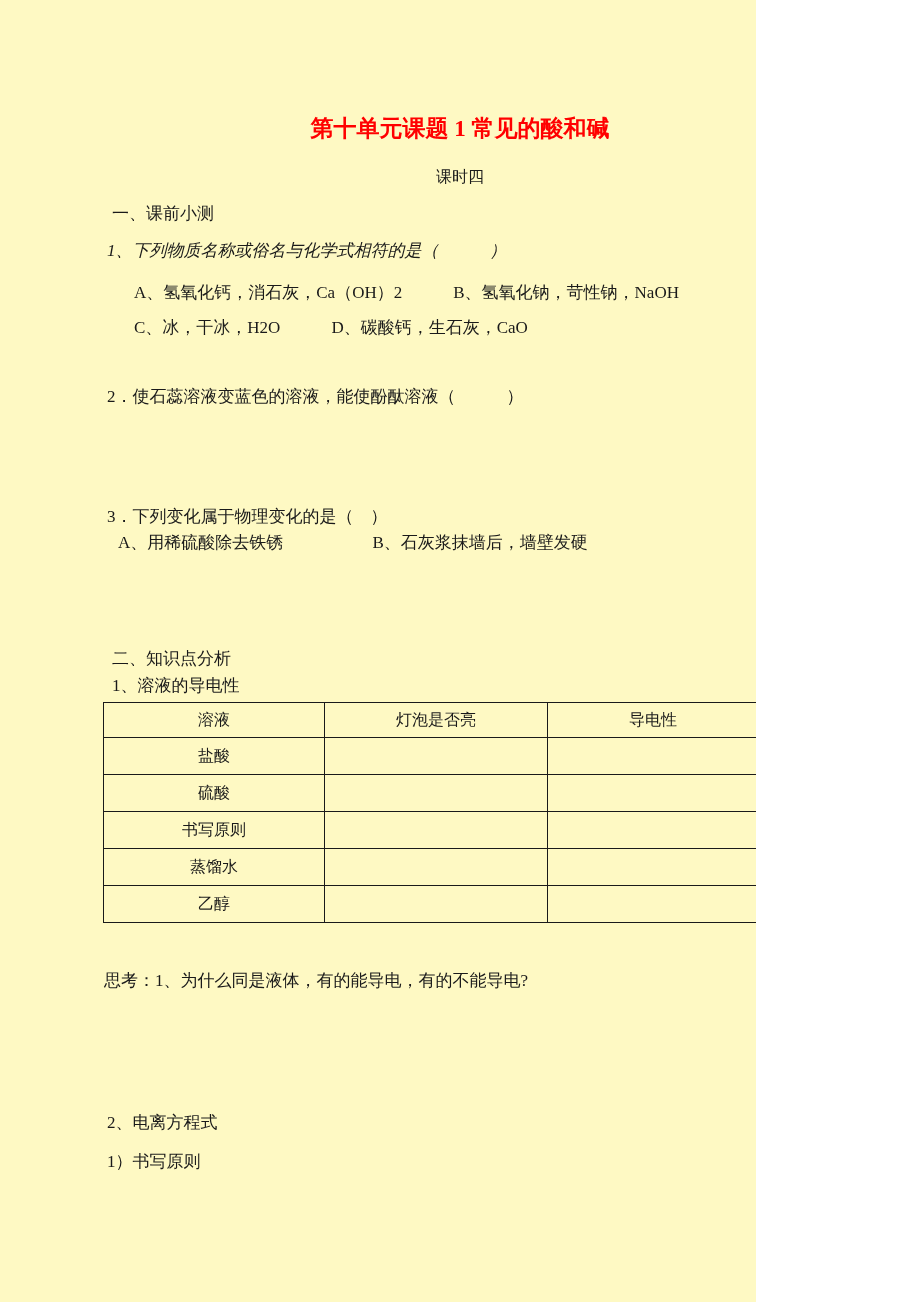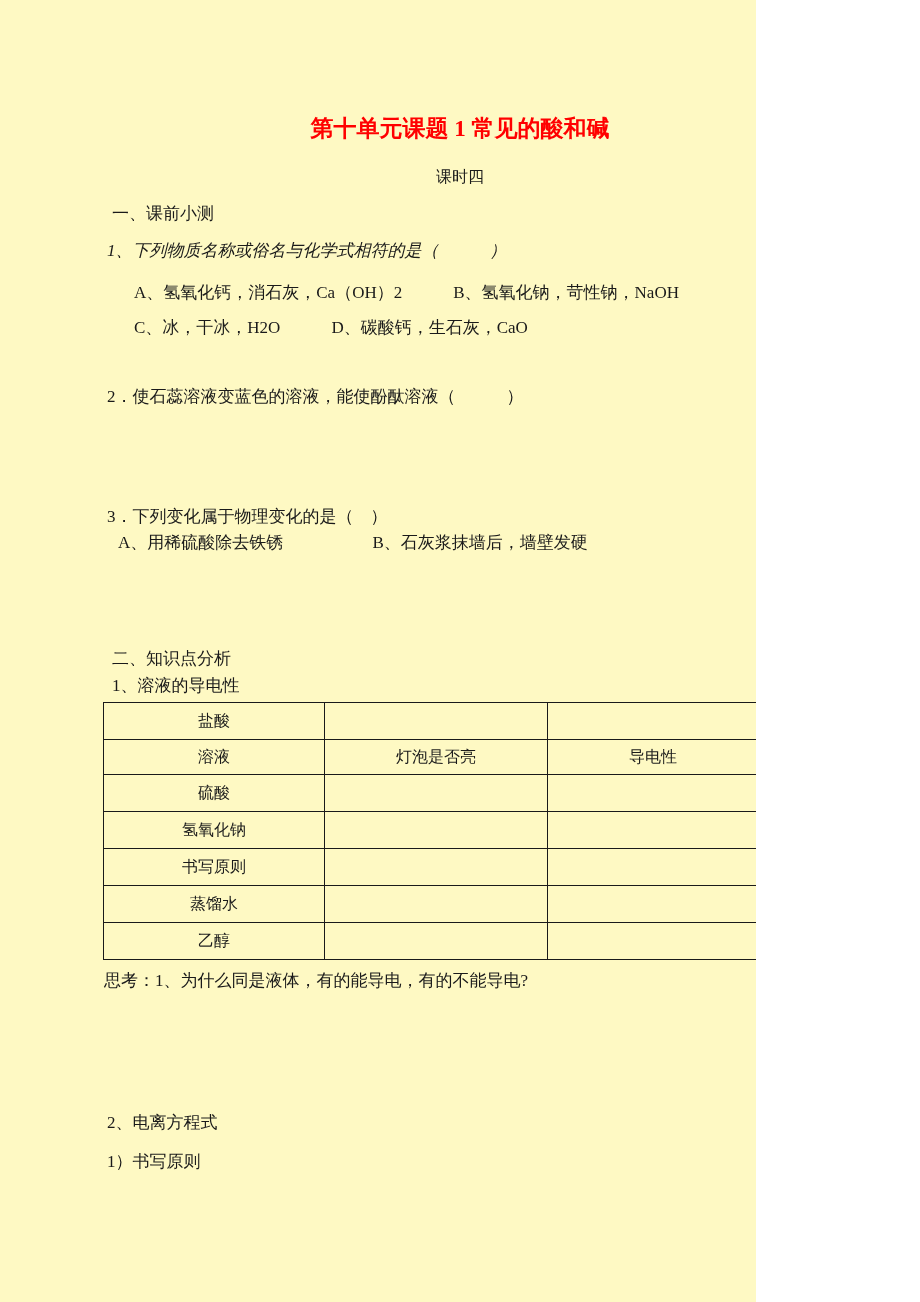--- a/index.html
+++ b/index.html
@@ -90,36 +90,31 @@
   <div class="line" style="top:676px; left:112px;">1、溶液的导电性</div>
 
   <table class="conduct">
     <colgroup>
       <col class="col-solution">
       <col class="col-lamp">
       <col class="col-conduct">
     </colgroup>
     <tbody>
         <tr>
+      <th>溶液</th>
+      <th>灯泡是否亮</th>
+      <th>导电性</th>
+    </tr>
+    <tr>
       <td>盐酸</td>
       <td></td>
       <td></td>
     </tr>
     <tr>
-      <th>溶液</th>
-      <th>灯泡是否亮</th>
-      <th>导电性</th>
-    </tr>
-    <tr>
       <td>硫酸</td>
-      <td></td>
-      <td></td>
-    </tr>
-    <tr>
-      <td>氢氧化钠</td>
       <td></td>
       <td></td>
     </tr>
     <tr>
       <td>书写原则</td>
       <td></td>
       <td></td>
     </tr>
     <tr>
       <td>蒸馏水</td>

